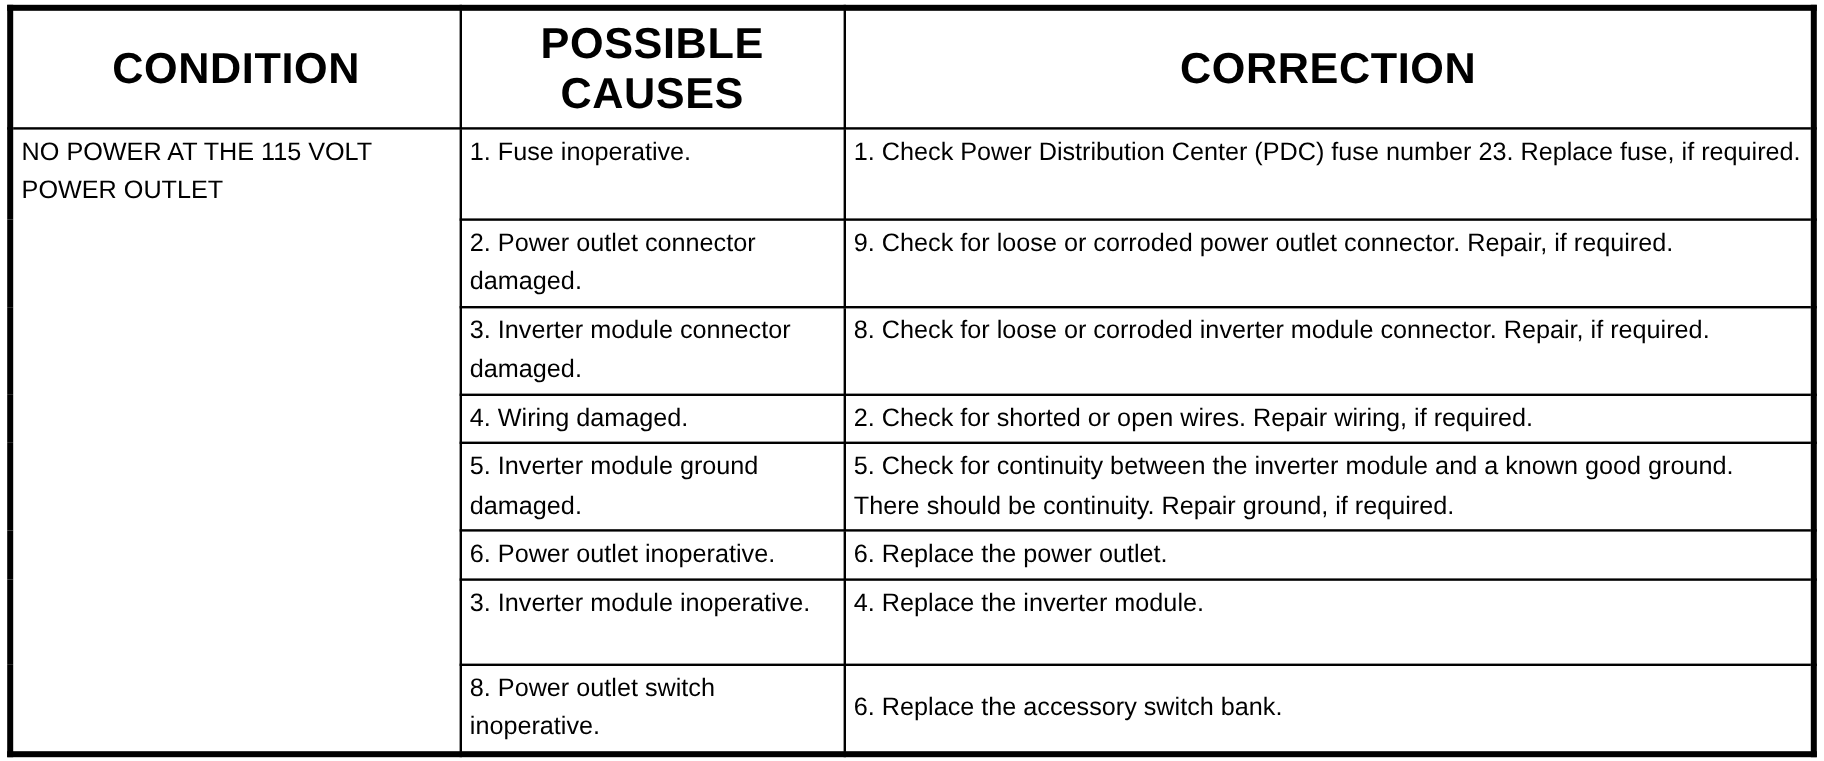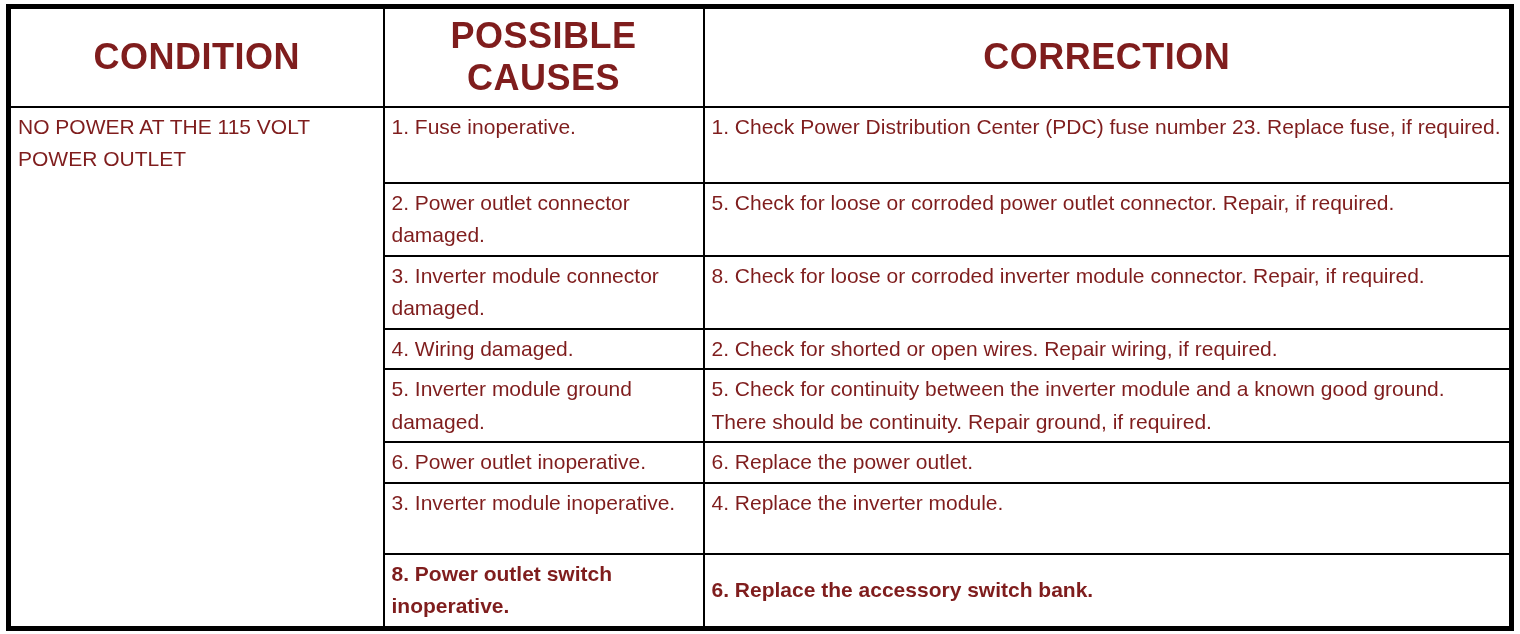--- a/index.html
+++ b/index.html
@@ -10,21 +10,21 @@
     height: 634px;
     overflow: hidden;
   }
   .page {
     box-sizing: border-box;
     width: 1520px;
     height: 564px;
     padding: 4px 6px 4px 6px;
     background: #ffffff;
     font-family: "Liberation Sans", sans-serif;
-    color: #7f1d1d;
+    color: #000000;
   }
   table.trouble {
     width: 100%;
     height: 100%;
     border-collapse: collapse;
     table-layout: fixed;
     background: #ffffff;
   }
   table.trouble, table.trouble th, table.trouble td {
     border: 2px solid #000000;
@@ -63,21 +63,21 @@
     vertical-align: middle;
     margin-left: 32px;
   }
   tr.r1 { height: 76px; }
   tr.r2 { height: 72px; }
   tr.r3 { height: 72px; }
   tr.r4 { height: 39px; }
   tr.r5 { height: 72px; }
   tr.r6 { height: 40px; }
   tr.r7 { height: 71px; }
-  tr.r8 { height: 69px; font-weight: bold; }
+  tr.r8 { height: 69px; }
 </style>
 </head>
 <body>
 
 <div class="page">
   <table class="trouble">
     <colgroup>
       <col class="c-condition">
       <col class="c-causes">
       <col class="c-correction">
@@ -90,21 +90,21 @@
       </tr>
     </thead>
     <tbody>
       <tr class="r1">
         <td class="condition" rowspan="8">NO POWER AT THE 115 VOLT POWER OUTLET</td>
         <td>1. Fuse inoperative.</td>
         <td>1. Check Power Distribution Center (PDC) fuse number 23. Replace fuse, if required.</td>
       </tr>
       <tr class="r2">
         <td>2. Power outlet connector damaged.</td>
-        <td>5. Check for loose or corroded power outlet connector. Repair, if required.</td>
+        <td>9. Check for loose or corroded power outlet connector. Repair, if required.</td>
       </tr>
       <tr class="r3">
         <td>3. Inverter module connector damaged.</td>
         <td>8. Check for loose or corroded inverter module connector. Repair, if required.</td>
       </tr>
       <tr class="r4">
         <td>4. Wiring damaged.</td>
         <td>2. Check for shorted or open wires. Repair wiring, if required.</td>
       </tr>
       <tr class="r5">

